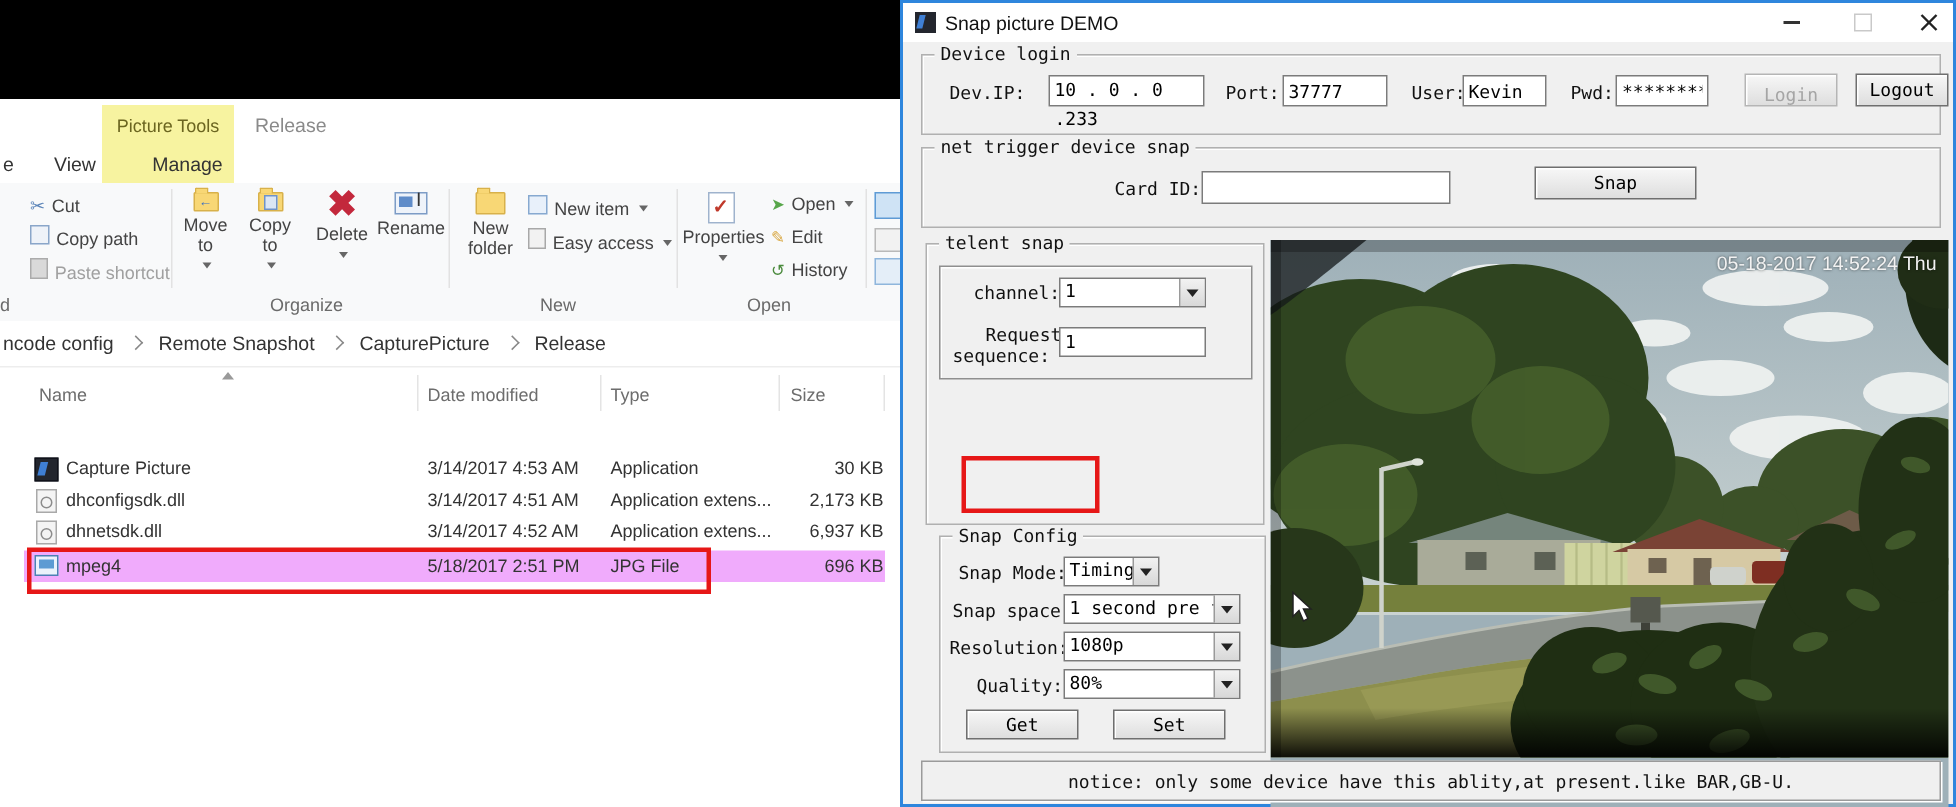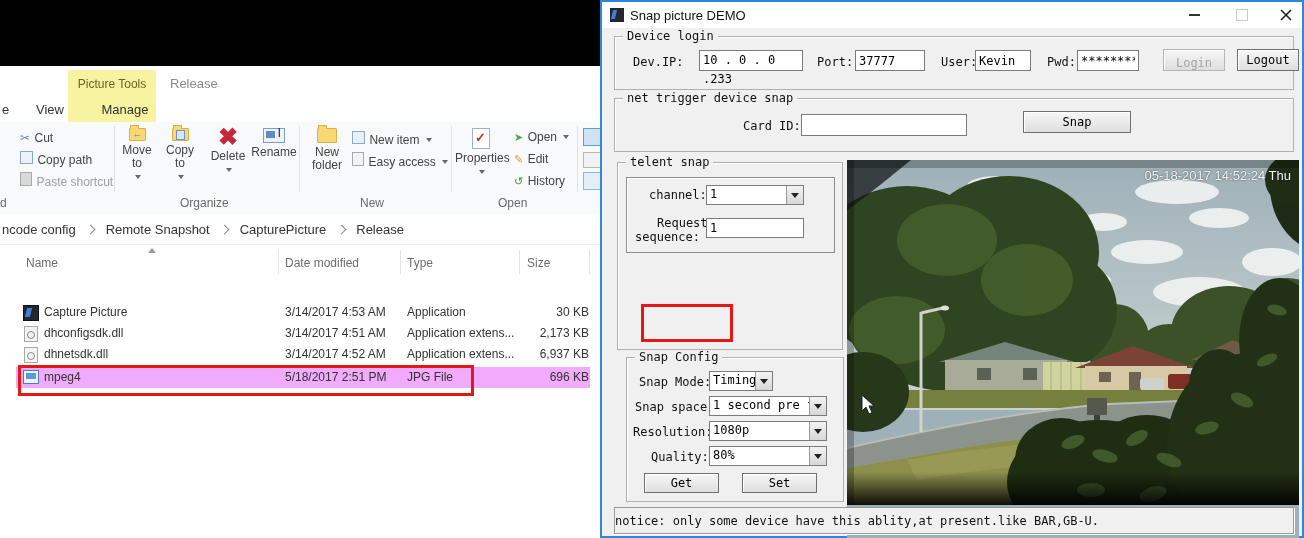--- a/index.html
+++ b/index.html
@@ -58,21 +58,21 @@
   .dd{background:#fff;border:1px solid #7b7b7b;display:flex;align-items:stretch;box-sizing:border-box;}
   .dd-val{flex:1;font:12px "DejaVu Sans Mono",monospace;padding:1px 3px;white-space:nowrap;overflow:hidden;}
   .dd-btn{width:16px;background:linear-gradient(#f2f2f2,#d8d8d8);border-left:1px solid #9a9a9a;
           display:flex;align-items:center;justify-content:center;}
   .dd-arrow{width:0;height:0;border-left:4px solid transparent;border-right:4px solid transparent;
             border-top:5px solid #222;}
   .radio{width:11px;height:11px;border-radius:50%;border:1px solid #555;background:#fff;box-sizing:border-box;position:relative;}
   .radio.sel::after{content:"";position:absolute;left:2px;top:2px;right:2px;bottom:2px;background:#000;border-radius:50%;}
   .redbox{border:3px solid #e61717;z-index:60;}
   #notice-bar{border:1px solid #9a9a9a;box-shadow:1px 1px 0 #fff;background:#f0f0f0;
-              display:flex;align-items:center;}
+              display:flex;align-items:center;justify-content:center;}
   #notice-text{font-size:12px;color:#111;}
   
   #video{overflow:hidden;background:#9eb0b8;}
   .vid-text{color:#f2f2f2;text-shadow:0 0 2px rgba(0,0,0,.6);font-family:"Liberation Sans",sans-serif;}
   .winctl{display:flex;align-items:center;justify-content:center;}
 </style>
 </head>
 <body>
 
 <div class="abs" id="explorer">

